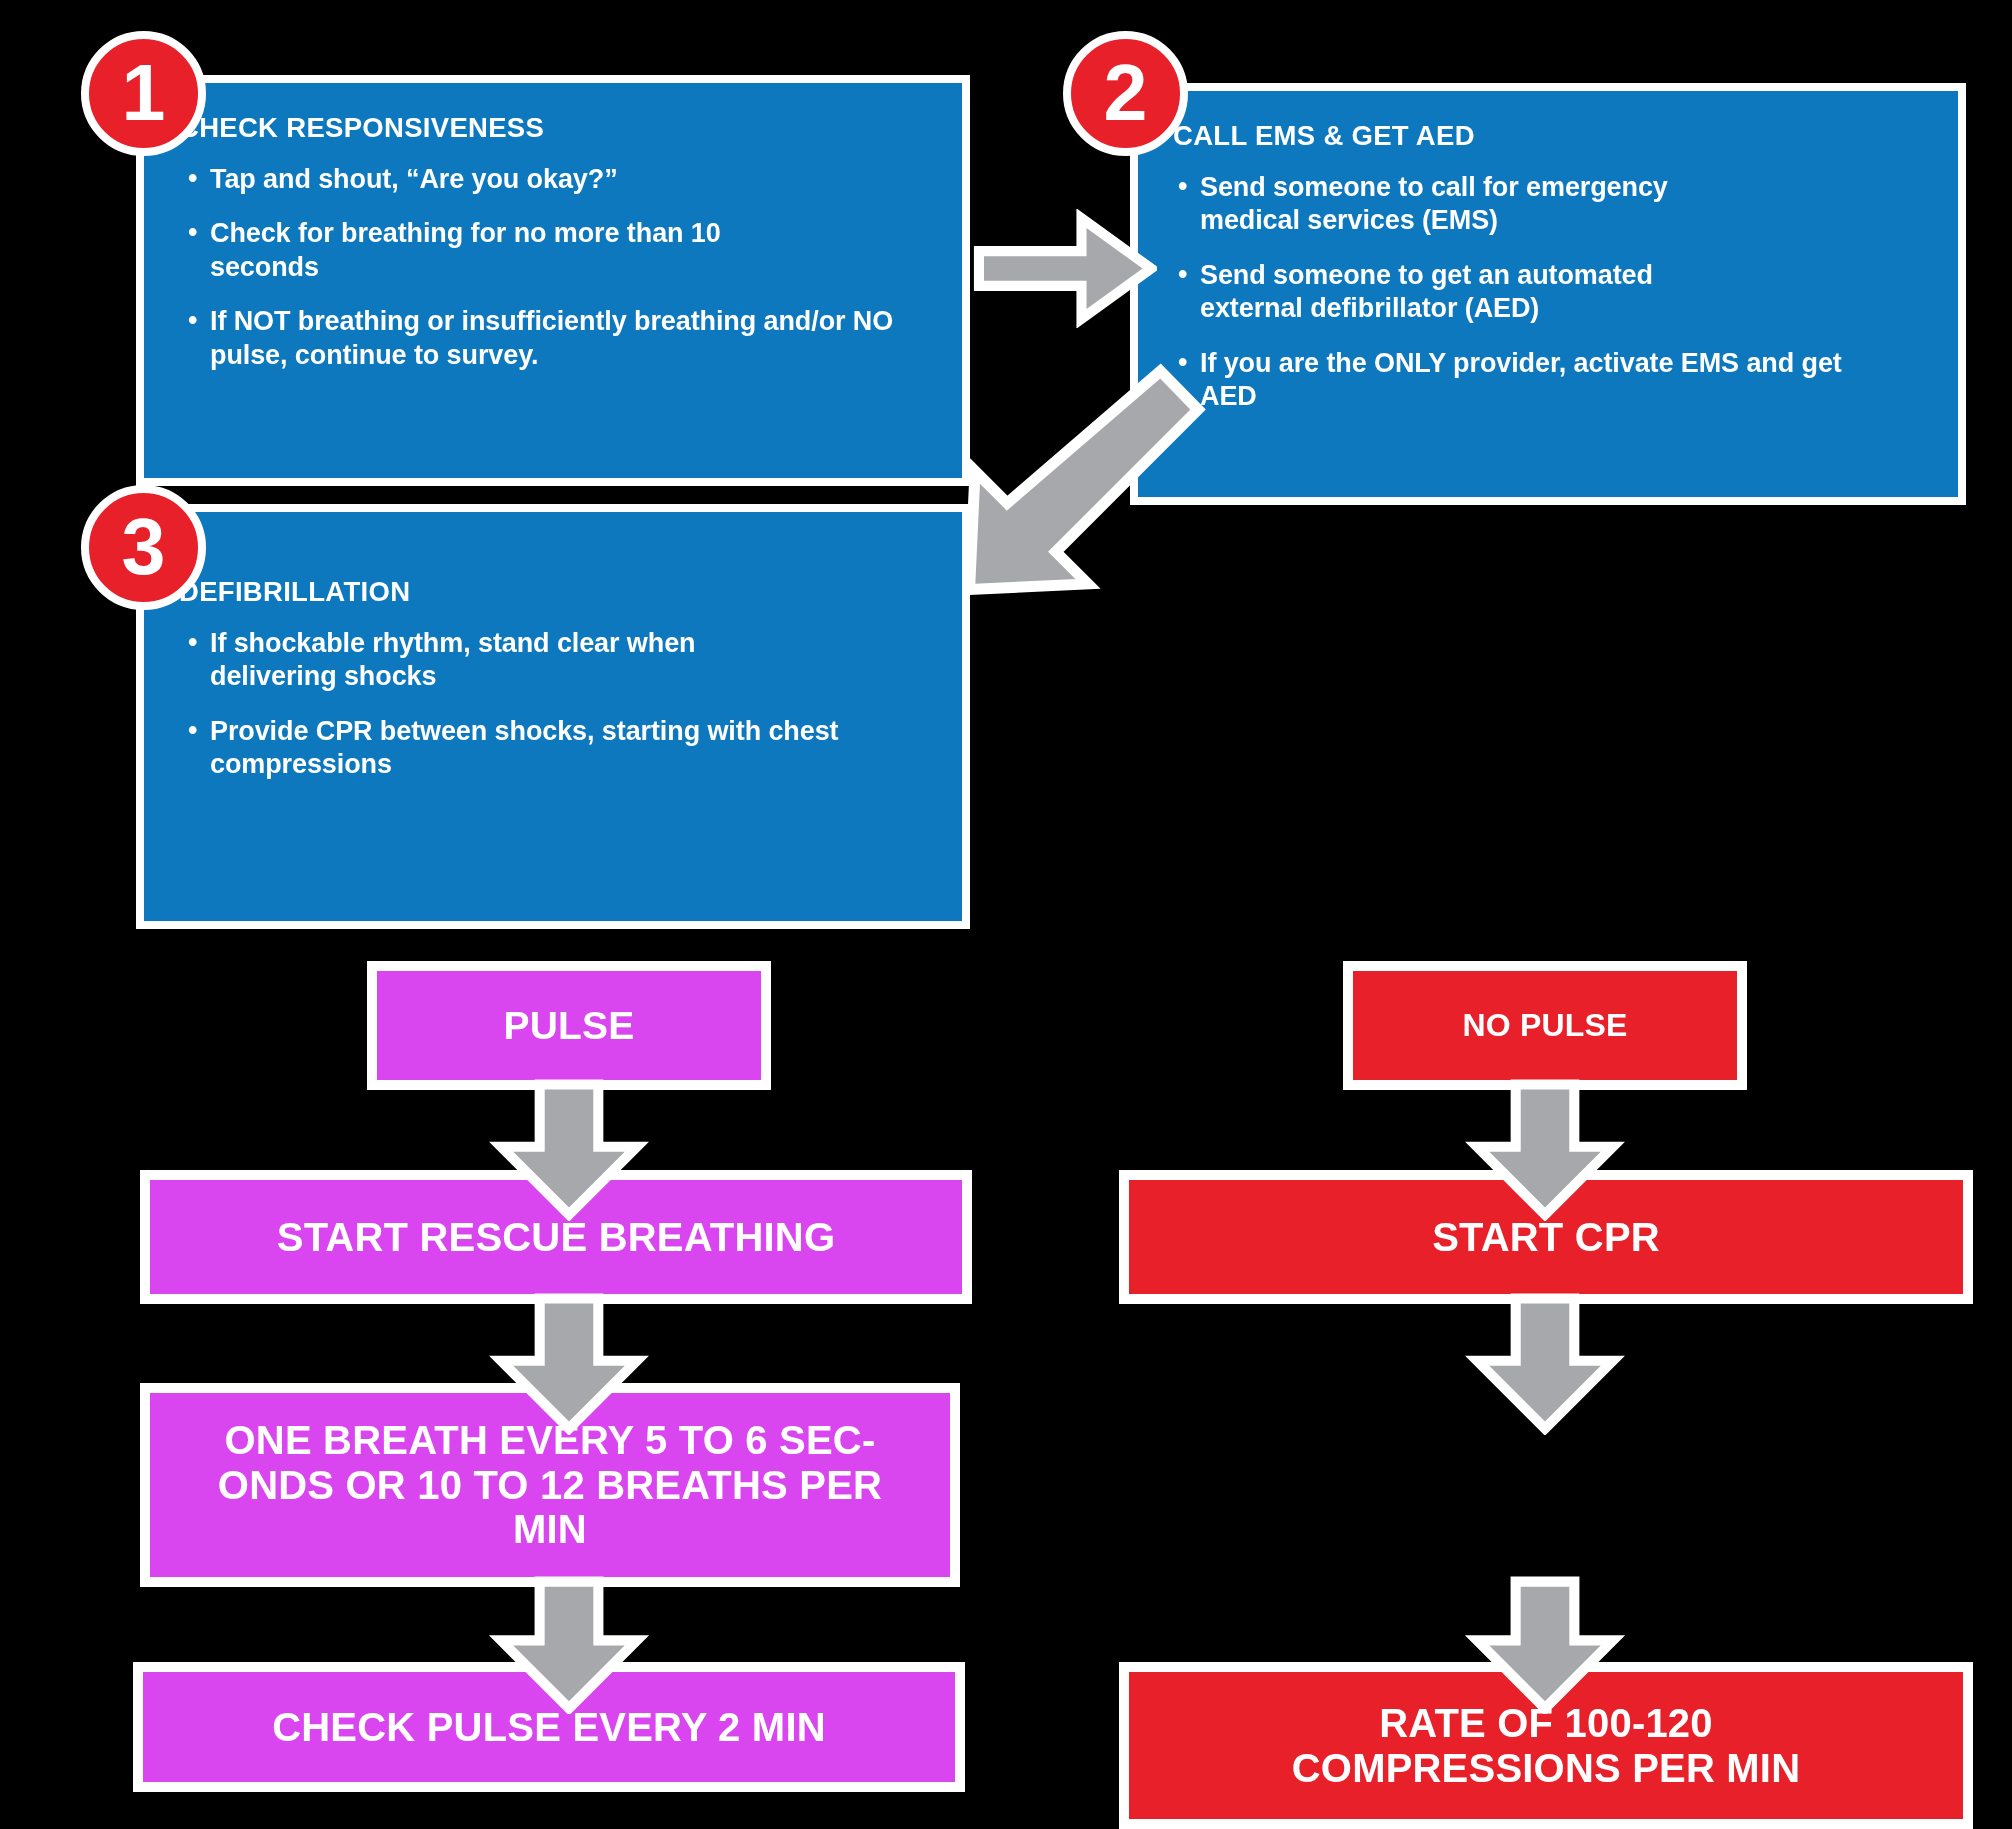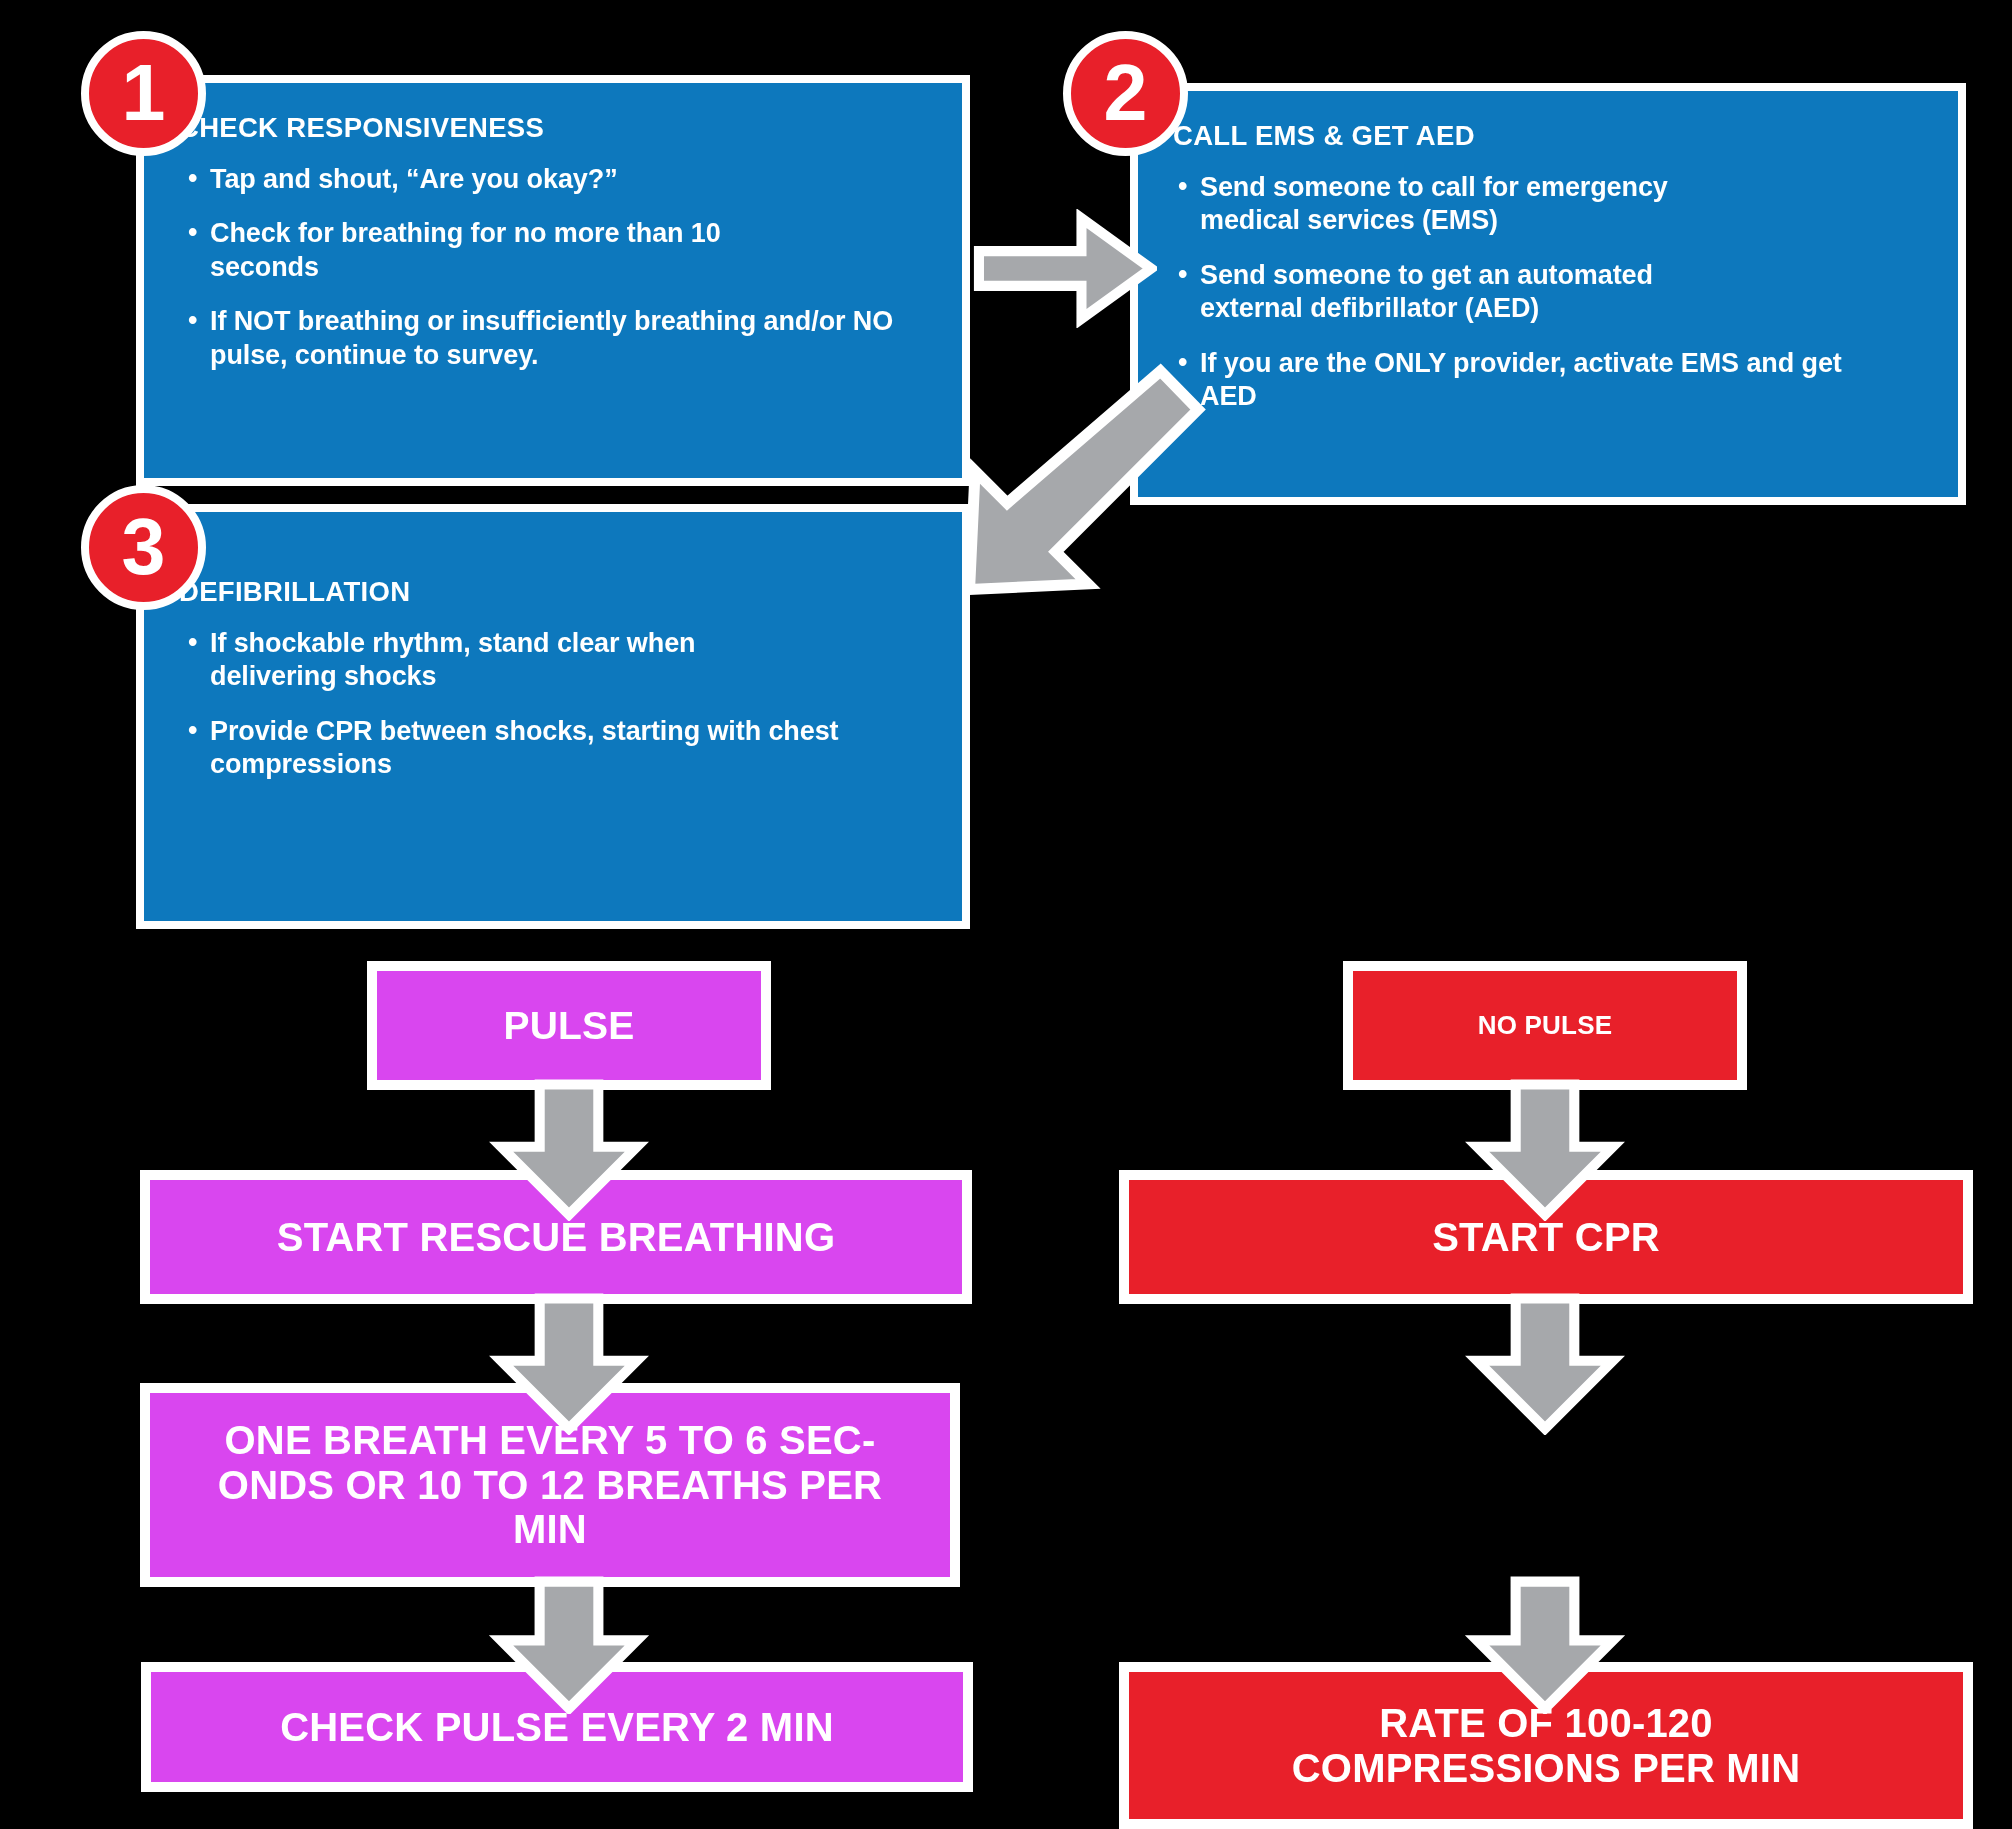--- a/index.html
+++ b/index.html
@@ -164,25 +164,25 @@
   </svg>
 
   <div class="flow-box green" style="left:140px; top:1383px; width:820px; height:204px; font-size:40px;">
     <span style="max-width:762px;">ONE BREATH EVERY 5 TO 6 SEC-ONDS OR 10 TO 12 BREATHS PER MIN</span>
   </div>
 
   <svg class="down-arrow" style="left:468px; top:1576px;" width="202" height="138" viewBox="0 0 220 150">
     <path d="M78 6 L142 6 L142 70 L184 70 L110 144 L36 70 L78 70 Z" fill="#a6a8ab" stroke="#ffffff" stroke-width="11" stroke-linejoin="miter"></path>
   </svg>
 
-  <div class="flow-box green" style="left:141px; top:1662px; width:832px; height:130px; font-size:40px;">
+  <div class="flow-box green" style="left:133px; top:1662px; width:832px; height:130px; font-size:40px;">
     <span>CHECK PULSE EVERY 2 MIN</span>
   </div>
 
-  <div class="flow-box red" style="left:1343px; top:961px; width:404px; height:129px; font-size:26px;">
+  <div class="flow-box red" style="left:1343px; top:961px; width:404px; height:129px; font-size:32px;">
     <span>NO PULSE</span>
   </div>
 
   <svg class="down-arrow" style="left:1444px; top:1079px;" width="202" height="142" viewBox="0 0 220 155">
     <path d="M78 6 L142 6 L142 74 L184 74 L110 148 L36 74 L78 74 Z" fill="#a6a8ab" stroke="#ffffff" stroke-width="11" stroke-linejoin="miter"></path>
   </svg>
 
   <div class="flow-box red" style="left:1119px; top:1170px; width:854px; height:134px; font-size:40px;">
     <span>START CPR</span>
   </div>

